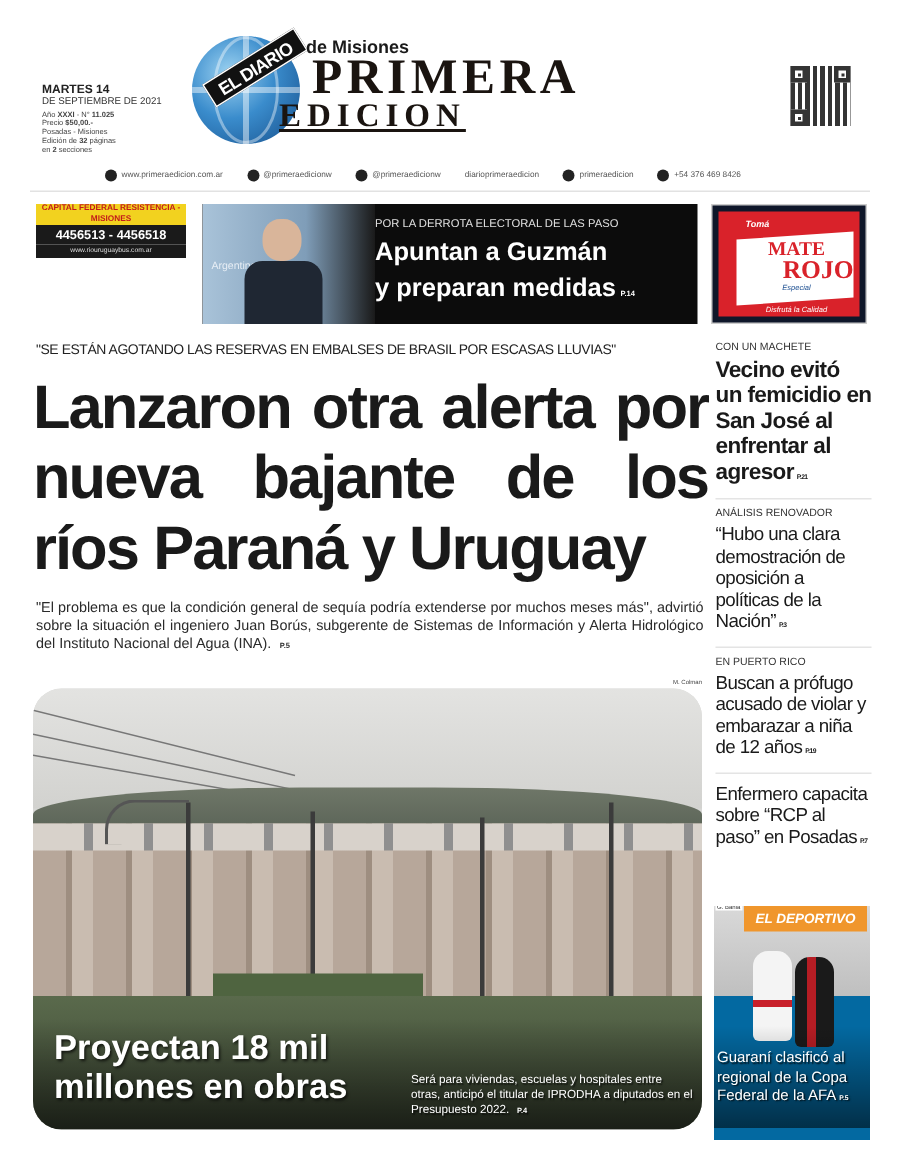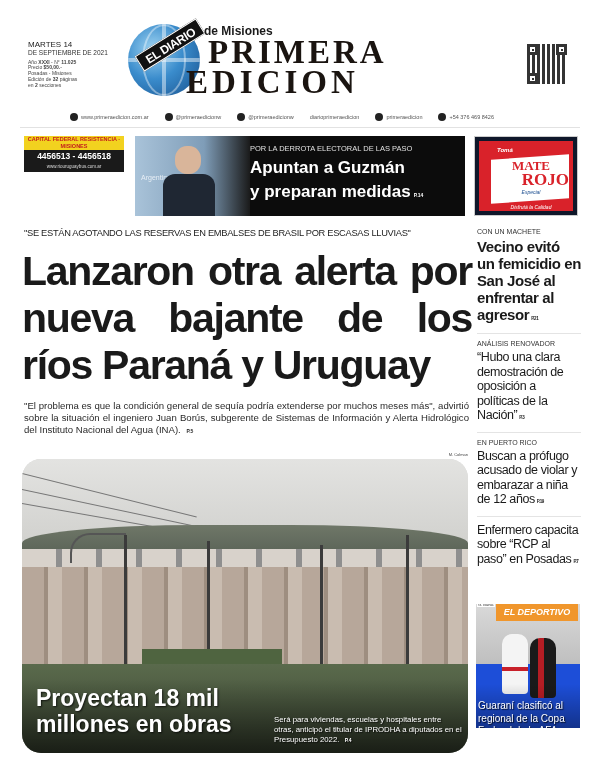--- a/index.html
+++ b/index.html
@@ -1,35 +1,35 @@
 <!DOCTYPE html>
 <html><head>
 <meta charset="utf-8">
 <style>
   * { box-sizing: border-box; margin: 0; padding: 0; }
   body { width: 600px; height: 784px; background: #ffffff; font-family: "Liberation Sans", sans-serif; color: #1a1a1a; position: relative; overflow: hidden; }
 
   
   .masthead { position: absolute; left: 0; top: 0; width: 600px; height: 105px; }
   .edition-info { position: absolute; left: 28px; top: 40px; width: 110px; line-height: 1.15; }
-  .edition-day { font-size: 8px; font-weight: normal; color: #222; }
+  .edition-day { font-size: 8px; font-weight: bold; color: #222; margin-top: 15px; }
   .edition-date { font-size: 6.5px; color: #333; margin-bottom: 3px; }
   .edition-line { font-size: 5px; color: #444; }
   .edition-line b { font-weight: bold; }
 
   .logo { position: absolute; left: 128px; top: 20px; width: 350px; height: 78px; }
   .globe { position: absolute; left: 0; top: 4px; width: 72px; height: 72px; border-radius: 50%;
     background: radial-gradient(circle at 35% 35%, #9fd4f2 0%, #3a8ccc 45%, #164e8a 100%); overflow: hidden; }
   .globe::before { content: ""; position: absolute; left: 34px; top: 0; width: 4px; height: 72px; background: rgba(255,255,255,0.45); }
   .globe::after { content: ""; position: absolute; left: 0; top: 34px; width: 72px; height: 4px; background: rgba(255,255,255,0.45); }
   .globe-ring { position: absolute; left: 14px; top: 0; width: 44px; height: 72px; border-radius: 50%; border: 2px solid rgba(255,255,255,0.4); }
   .diario-band { position: absolute; left: 6px; top: 16px; width: 72px; height: 18px; background: #111; color: #fff; font-size: 12px; font-weight: bold; text-align: center; line-height: 18px; transform: rotate(-32deg); font-family: "Liberation Sans", sans-serif; letter-spacing: -0.5px; border: 1px solid #fff; }
   .de-misiones { position: absolute; left: 76px; top: 4px; font-size: 12px; font-weight: bold; color: #1a1a1a; }
   .brand-1 { position: absolute; left: 80px; top: 16px; font-family: "Liberation Serif", serif; font-size: 33px; font-weight: bold; letter-spacing: 3px; color: #1a1410; line-height: 1; }
-  .brand-2 { position: absolute; left: 58px; top: 46px; font-family: "Liberation Serif", serif; font-size: 33px; font-weight: bold; letter-spacing: 4px; color: #1a1410; line-height: 1; }
+  .brand-2 { position: absolute; left: 58px; top: 46px; font-family: "Liberation Serif", serif; font-size: 22px; font-weight: bold; letter-spacing: 4px; color: #1a1410; line-height: 1; text-decoration: underline; }
 
   .qr { position: absolute; left: 527px; top: 44px; width: 40px; height: 40px; background:
     repeating-linear-gradient(90deg, #111 0 3px, #fff 3px 5px),
     #fff; opacity: 0.85; }
   .qr-corner { position: absolute; width: 11px; height: 11px; border: 3px solid #111; background: #fff; }
   .qr-corner::after { content: ""; position: absolute; left: 2px; top: 2px; width: 2px; height: 2px; background: #111; }
 
   
   .social-bar { position: absolute; left: 70px; top: 110px; width: 510px; height: 14px; display: flex; gap: 16px; align-items: center; }
   .social-item { display: flex; align-items: center; gap: 3px; font-size: 5.5px; color: #555; }
@@ -87,21 +87,21 @@
   .photo-deck { position: absolute; left: 252px; top: 256px; width: 188px; font-size: 7.8px; line-height: 10px; color: #fff; text-shadow: 1px 1px 1px rgba(0,0,0,0.7); }
 
   
   .sidebar { position: absolute; left: 477px; top: 228px; width: 104px; }
   .side-story { border-bottom: 1px solid #e4e4e4; padding-bottom: 6px; margin-bottom: 6px; }
   .side-kicker { font-size: 7px; color: #333; margin-bottom: 3px; }
   .side-title-bold { font-size: 15px; font-weight: bold; line-height: 17px; color: #1a1a1a; letter-spacing: -0.4px; }
   .side-title { font-size: 12.5px; line-height: 14.5px; color: #1a1a1a; letter-spacing: -0.4px; }
   .side-ref { font-size: 4.5px; font-weight: bold; margin-left: 2px; }
 
-  .sports { position: absolute; left: 476px; top: 604px; width: 104px; height: 124px; background: #1d4ed8; overflow: hidden; }
+  .sports { position: absolute; left: 476px; top: 604px; width: 104px; height: 156px; background: #0369a1; overflow: hidden; }
   .sports-credit { position: absolute; left: 1px; top: -2px; font-size: 4px; color: #333; background: #fff; padding: 0 1px; }
   .sports-tag { position: absolute; left: 20px; top: 0; width: 82px; height: 17px; background: #f0962c; color: #fff; font-size: 9px; font-weight: bold; font-style: italic; text-align: center; line-height: 17px; }
   .sports-bg { position: absolute; left: 0; top: 0; width: 104px; height: 60px; background: linear-gradient(#d9d9d9, #bfbfbf); }
   .player1 { position: absolute; left: 26px; top: 30px; width: 26px; height: 60px; background: linear-gradient(#f4f4f4 0%, #f4f4f4 55%, #c8202a 55%, #c8202a 62%, #f4f4f4 62%); border-radius: 10px 10px 4px 4px; }
   .player2 { position: absolute; left: 54px; top: 34px; width: 26px; height: 60px; background: linear-gradient(90deg, #1a1a1a 0 30%, #b51d24 30% 55%, #1a1a1a 55%); border-radius: 10px 10px 4px 4px; }
   .sports-shade { position: absolute; left: 0; top: 80px; width: 104px; height: 68px; background: linear-gradient(rgba(0,0,0,0), rgba(0,0,0,0.55)); }
   .sports-title { position: absolute; left: 2px; top: 96px; width: 102px; font-size: 10px; line-height: 12.5px; color: #fff; text-shadow: 1px 1px 1px rgba(0,0,0,0.8); }
 </style>
 </head>
 <body>

